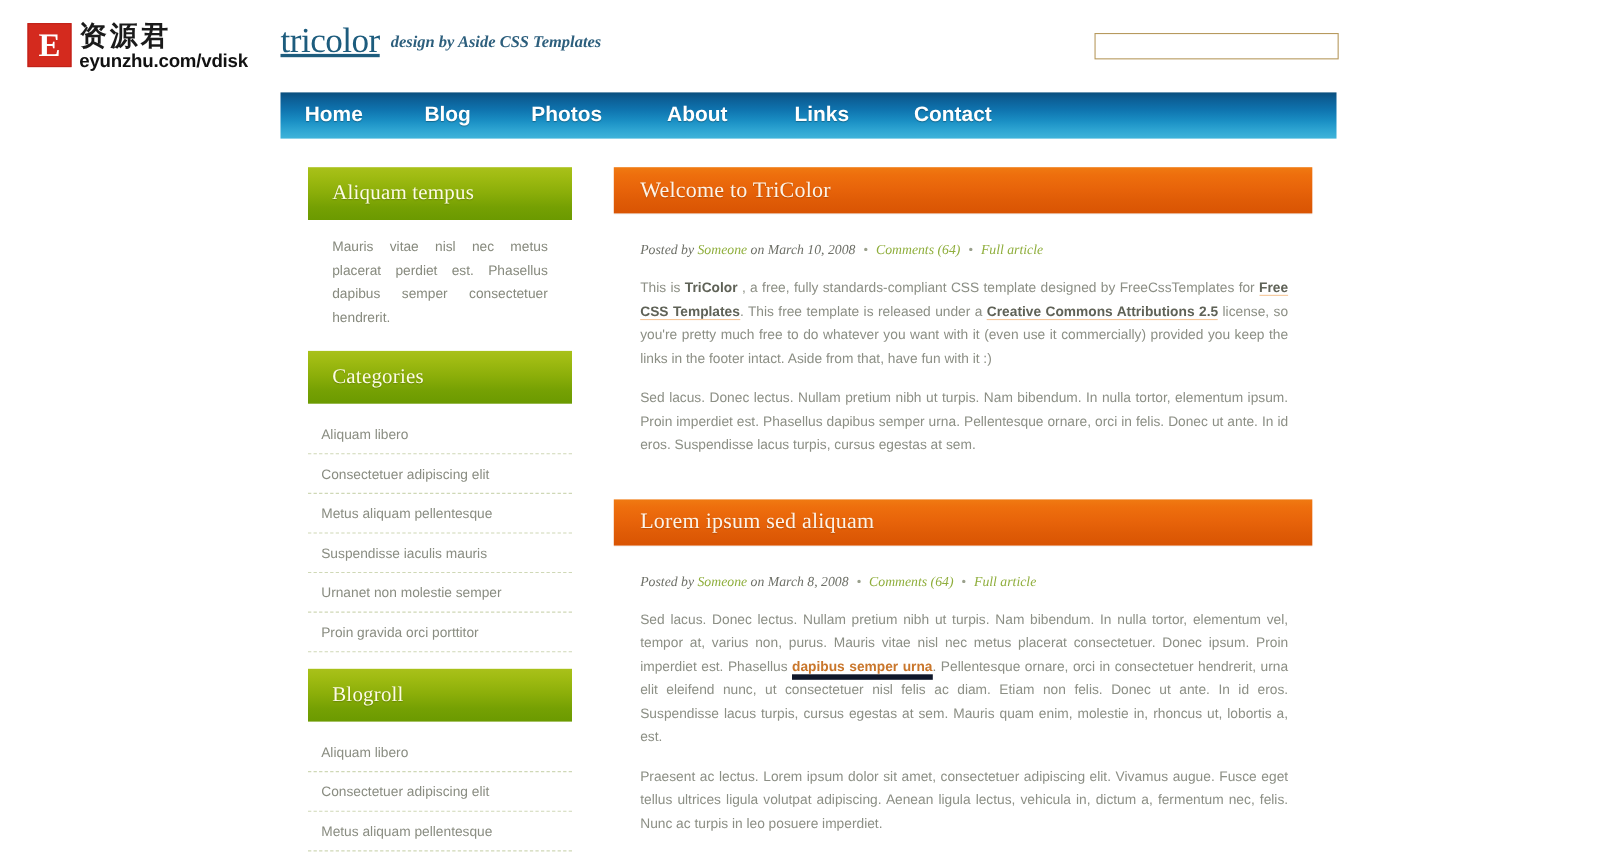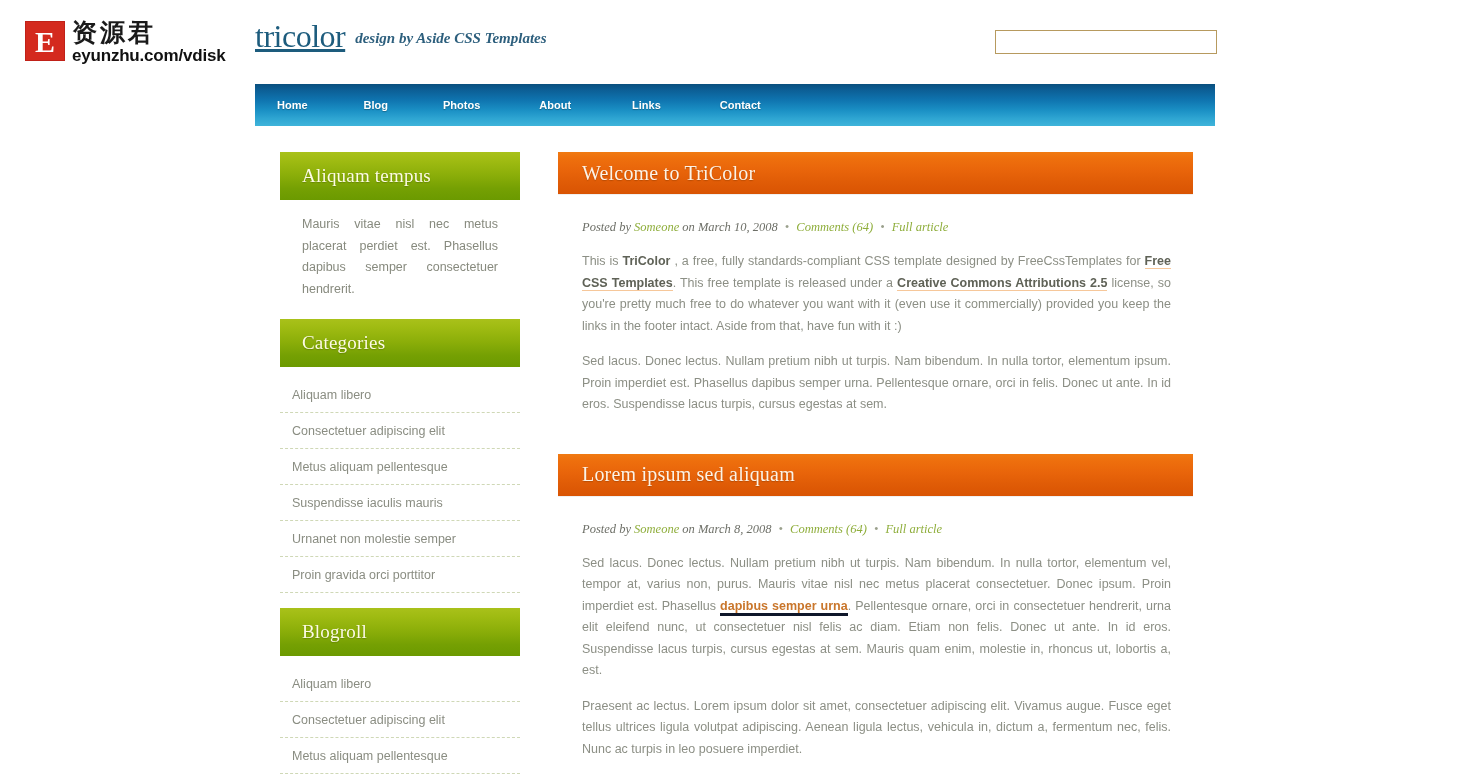--- a/index.html
+++ b/index.html
@@ -152,21 +152,21 @@
   .nav-item {
     height: 42px;
     display: flex;
     align-items: center;
   }
   .nav-link {
     display: block;
     color: #ffffff;
     text-decoration: none;
     font-family: "Liberation Sans", sans-serif;
-    font-size: 11px;
+    font-size: 19px;
     font-weight: 700;
     padding: 0 0;
     text-shadow: 0 1px 1px rgba(0,0,0,0.28);
   }
   .nav-item:nth-child(1) { margin-left: 22px; }
   .nav-item:nth-child(2) { margin-left: 56px; }
   .nav-item:nth-child(3) { margin-left: 55px; }
   .nav-item:nth-child(4) { margin-left: 59px; }
   .nav-item:nth-child(5) { margin-left: 61px; }
   .nav-item:nth-child(6) { margin-left: 59px; }
@@ -297,21 +297,21 @@
   .post-body a.inline-link {
     color: #5f6257;
     font-weight: 700;
     text-decoration: none;
     border-bottom: 1px solid #f6c79a;
   }
   .post-body a.accent-link {
     color: #c9762b;
     font-weight: 700;
     text-decoration: none;
-    border-bottom: 3px solid #0f172a;
+    border-bottom: 5px solid #0f172a;
   }
 </style>
 </head>
 <body>
 
 <div class="page">
 
   <div class="logo-block">
     <div class="logo-row">
       <div class="logo-mark">

